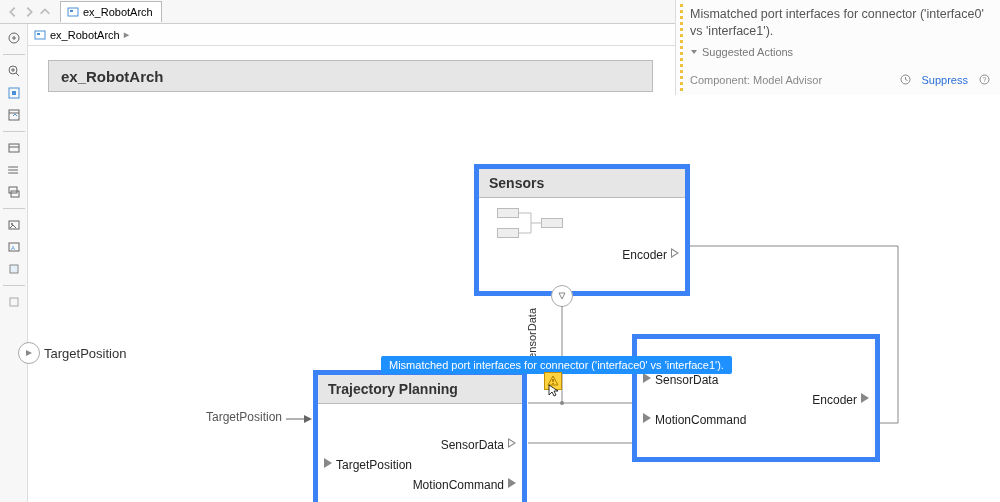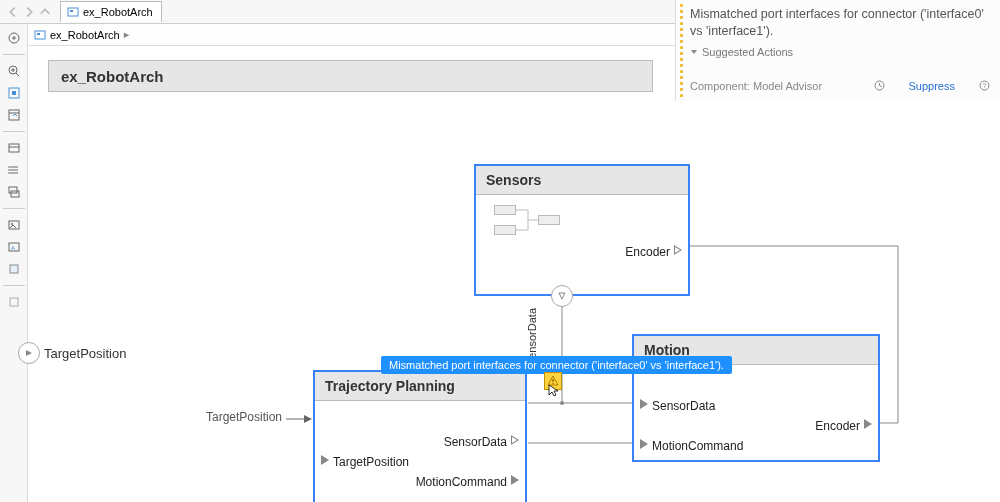--- a/index.html
+++ b/index.html
@@ -12,38 +12,38 @@
   .left-sidebar { position: absolute; left: 0; top: 24px; bottom: 0; width: 28px; background: #f7f7f7; border-right: 1px solid #ddd; display: flex; flex-direction: column; align-items: center; padding-top: 4px; gap: 2px; }
   .side-btn { width: 20px; height: 20px; display: flex; align-items: center; justify-content: center; border: 1px solid transparent; cursor: pointer; }
   .side-btn svg { width: 14px; height: 14px; display:block; }
   .side-sep { height: 1px; width: 22px; background: #ccc; margin: 4px 0; }
   .breadcrumb { position: absolute; left: 28px; top: 24px; right: 325px; height: 22px; border-bottom: 1px solid #ddd; display: flex; align-items: center; padding: 0 6px; font-size: 11px; background: #fefefe; gap: 4px; }
   .breadcrumb-icon svg { width: 12px; height: 12px; display:block; }
   .canvas { position: absolute; left: 28px; top: 46px; right: 0; bottom: 0; background: #fff; }
   .title-box { position: absolute; left: 20px; top: 14px; width: 605px; height: 32px; background: #e6e6e6; border: 1px solid #bbb; display: flex; align-items: center; padding: 0 12px; font-size: 15px; font-weight: bold; color: #333; }
   .ext-port { position: absolute; display: flex; align-items: center; font-size: 13px; color: #333; }
   .port-circle { width: 22px; height: 22px; border: 1px solid #aaa; border-radius: 50%; display: flex; align-items: center; justify-content: center; background: #fff; }
-  .block { position: absolute; border: 2px solid #3b82f6; background: #fff; }
+  .block { position: absolute; border: 5px solid #3b82f6; background: #fff; }
   .block-header { background: #e6e6e6; border-bottom: 1px solid #bbb; padding: 6px 10px; font-weight: bold; font-size: 14px; color: #333; }
   .block-body { position: relative; height: calc(100% - 30px); }
   .port-row { position: absolute; display: flex; font-size: 12px; color: #222; gap: 4px; }
   .port-row.left-p { left: 6px; }
   .port-row.right-p { right: 6px; }
   .tri { width: 0; height: 0; }
   .tri-right { border-top: 5px solid transparent; border-bottom: 5px solid transparent; border-left: 8px solid #666; }
   .tri-right-open { border-top: 5px solid transparent; border-bottom: 5px solid transparent; border-left: 8px solid #888; position:relative; }
   .tri-right-open::after { content:''; position:absolute; left:-7px; top:-3px; border-top:3px solid transparent; border-bottom:3px solid transparent; border-left:5px solid #fff; }
   .mini-label { position: absolute; font-size: 12px; color: #555; }
   .tooltip-bar { position: absolute; background: #1e90ff; color: #fff; font-size: 11px; padding: 3px 8px; border-radius: 2px; white-space: nowrap; }
   .warn-box { position: absolute; width: 18px; height: 18px; background: #ffd23f; border: 1px solid #c09000; display:flex; align-items:center; justify-content:center; font-size:12px; }
   svg.line { position: absolute; overflow: visible; pointer-events: none; }
   .diag-panel { position: absolute; right: 0; top: 0; width: 325px; background: #fcfcfc; border-left: 1px solid #ddd; padding: 6px 10px 8px 14px; }
   .diag-left-bar { position: absolute; left: 4px; top: 4px; bottom: 4px; width: 3px; background: repeating-linear-gradient(0deg,#f0c040,#f0c040 3px,#fff 3px,#fff 6px); }
   .diag-title { font-size: 12.5px; color: #555; line-height: 1.35; margin-bottom: 6px; }
-  .diag-sub { font-size: 11px; color: #777; display:flex; align-items:center; gap:4px; margin-bottom: 22px; }
+  .diag-sub { font-size: 11px; color: #777; display:flex; align-items:center; gap:4px; margin-bottom: 16px; }
   .diag-sub svg { width:8px; height:8px; }
   .diag-action { display:flex; align-items:flex-start; gap:8px; font-size: 12px; color: #555; line-height:1.35; }
   .fix-btn { border:1px solid #aaa; background: #eee; font-size: 11px; padding: 1px 14px; cursor: pointer; }
   .diag-footer { display:flex; align-items:center; justify-content: space-between; margin-top:8px; font-size:11px; color:#888; }
   .suppress { color: #2a6fd6; display:flex; align-items:center; gap:4px; }
   .thumb { position:absolute; left:18px; top:6px; width:80px; height:50px; }
   .thumb-box { position:absolute; border:1px solid #bbb; background:#eee; }
 </style>
 </head>
 <body>
@@ -219,21 +219,20 @@
     </div>
   </div>
 
   <div class="mini-label" style="left:178px; top:364px;">TargetPosition</div>
   <svg class="line" style="left:258px; top:368px;" width="30" height="12">
       <path d="M0 5 L18 5" stroke="#666"></path>
       <path d="M18 1 L26 5 L18 9 Z" fill="#666"></path>
     </svg>
 
   <div class="block" style="left:604px; top:288px; width:248px; height:128px;">
-    <div class="block-header">Motion</div>
     <div class="block-body">
       <div class="port-row left-p" style="top:34px;">
         <span class="tri tri-right" style="border-left-color:#888;"></span>
         <span>SensorData</span>
       </div>
       <div class="port-row left-p" style="top:74px;">
         <span class="tri tri-right" style="border-left-color:#888;"></span>
         <span>MotionCommand</span>
       </div>
       <div class="port-row right-p" style="top:54px;">
@@ -273,21 +272,21 @@
   <div class="diag-left-bar"></div>
   <div class="diag-title">Mismatched port interfaces for connector ('interface0' vs 'interface1').</div>
   <div class="diag-sub">
     <svg viewBox="0 0 8 8">
         <path d="M1 2 L7 2 L4 6 Z" fill="#888"></path>
       </svg>
     <span>Suggested Actions</span>
   </div>
   <div class="diag-footer">
     <span>Component: Model Advisor</span>
-    <span style="display:flex; align-items:center; gap:24px;">
+    <span style="display:flex; align-items:center; gap:11px;">
       <span><svg width="11" height="11" viewBox="0 0 11 11">
             <circle cx="5.5" cy="5.5" r="4.5" fill="none" stroke="#888"></circle>
             <path d="M5.5 3 V5.5 L7.5 6.5" fill="none" stroke="#888"></path>
           </svg></span>
       <span class="suppress">
           <span>Suppress</span>
         </span>
       <span><svg width="11" height="11" viewBox="0 0 11 11">
             <circle cx="5.5" cy="5.5" r="4.5" fill="none" stroke="#888"></circle>
             <text x="3.5" y="8.2" font-size="7" fill="#888">?</text>

